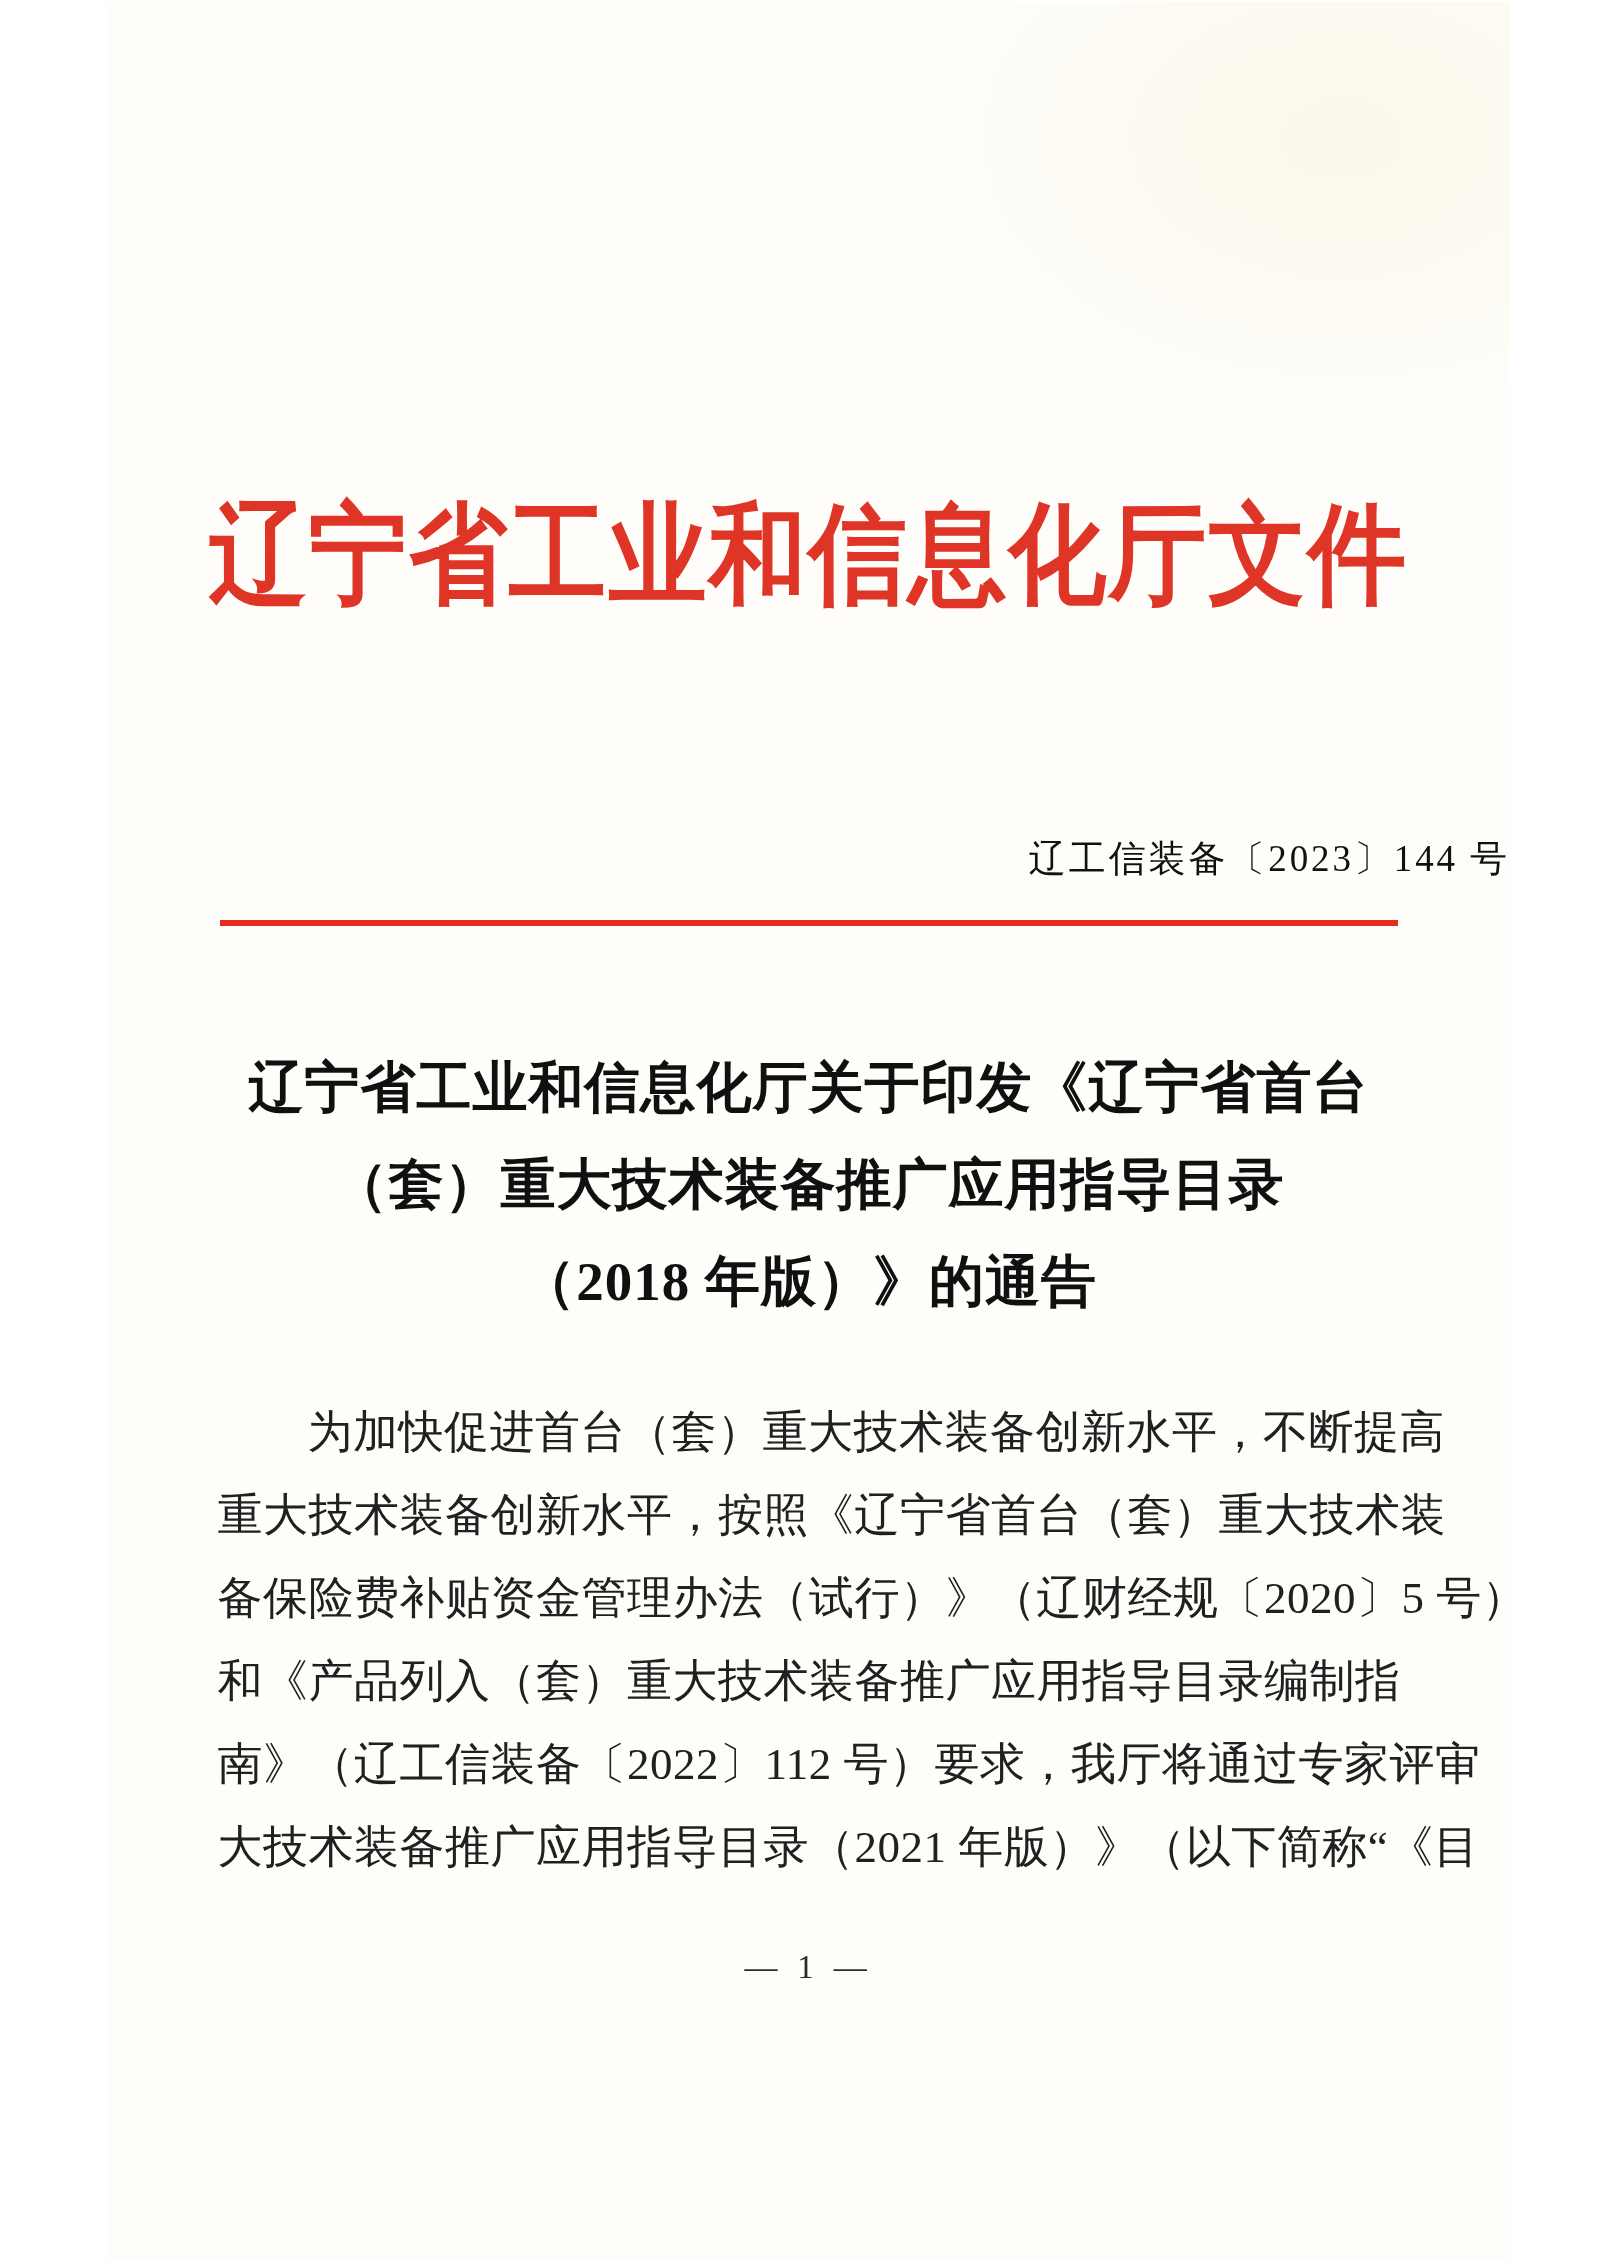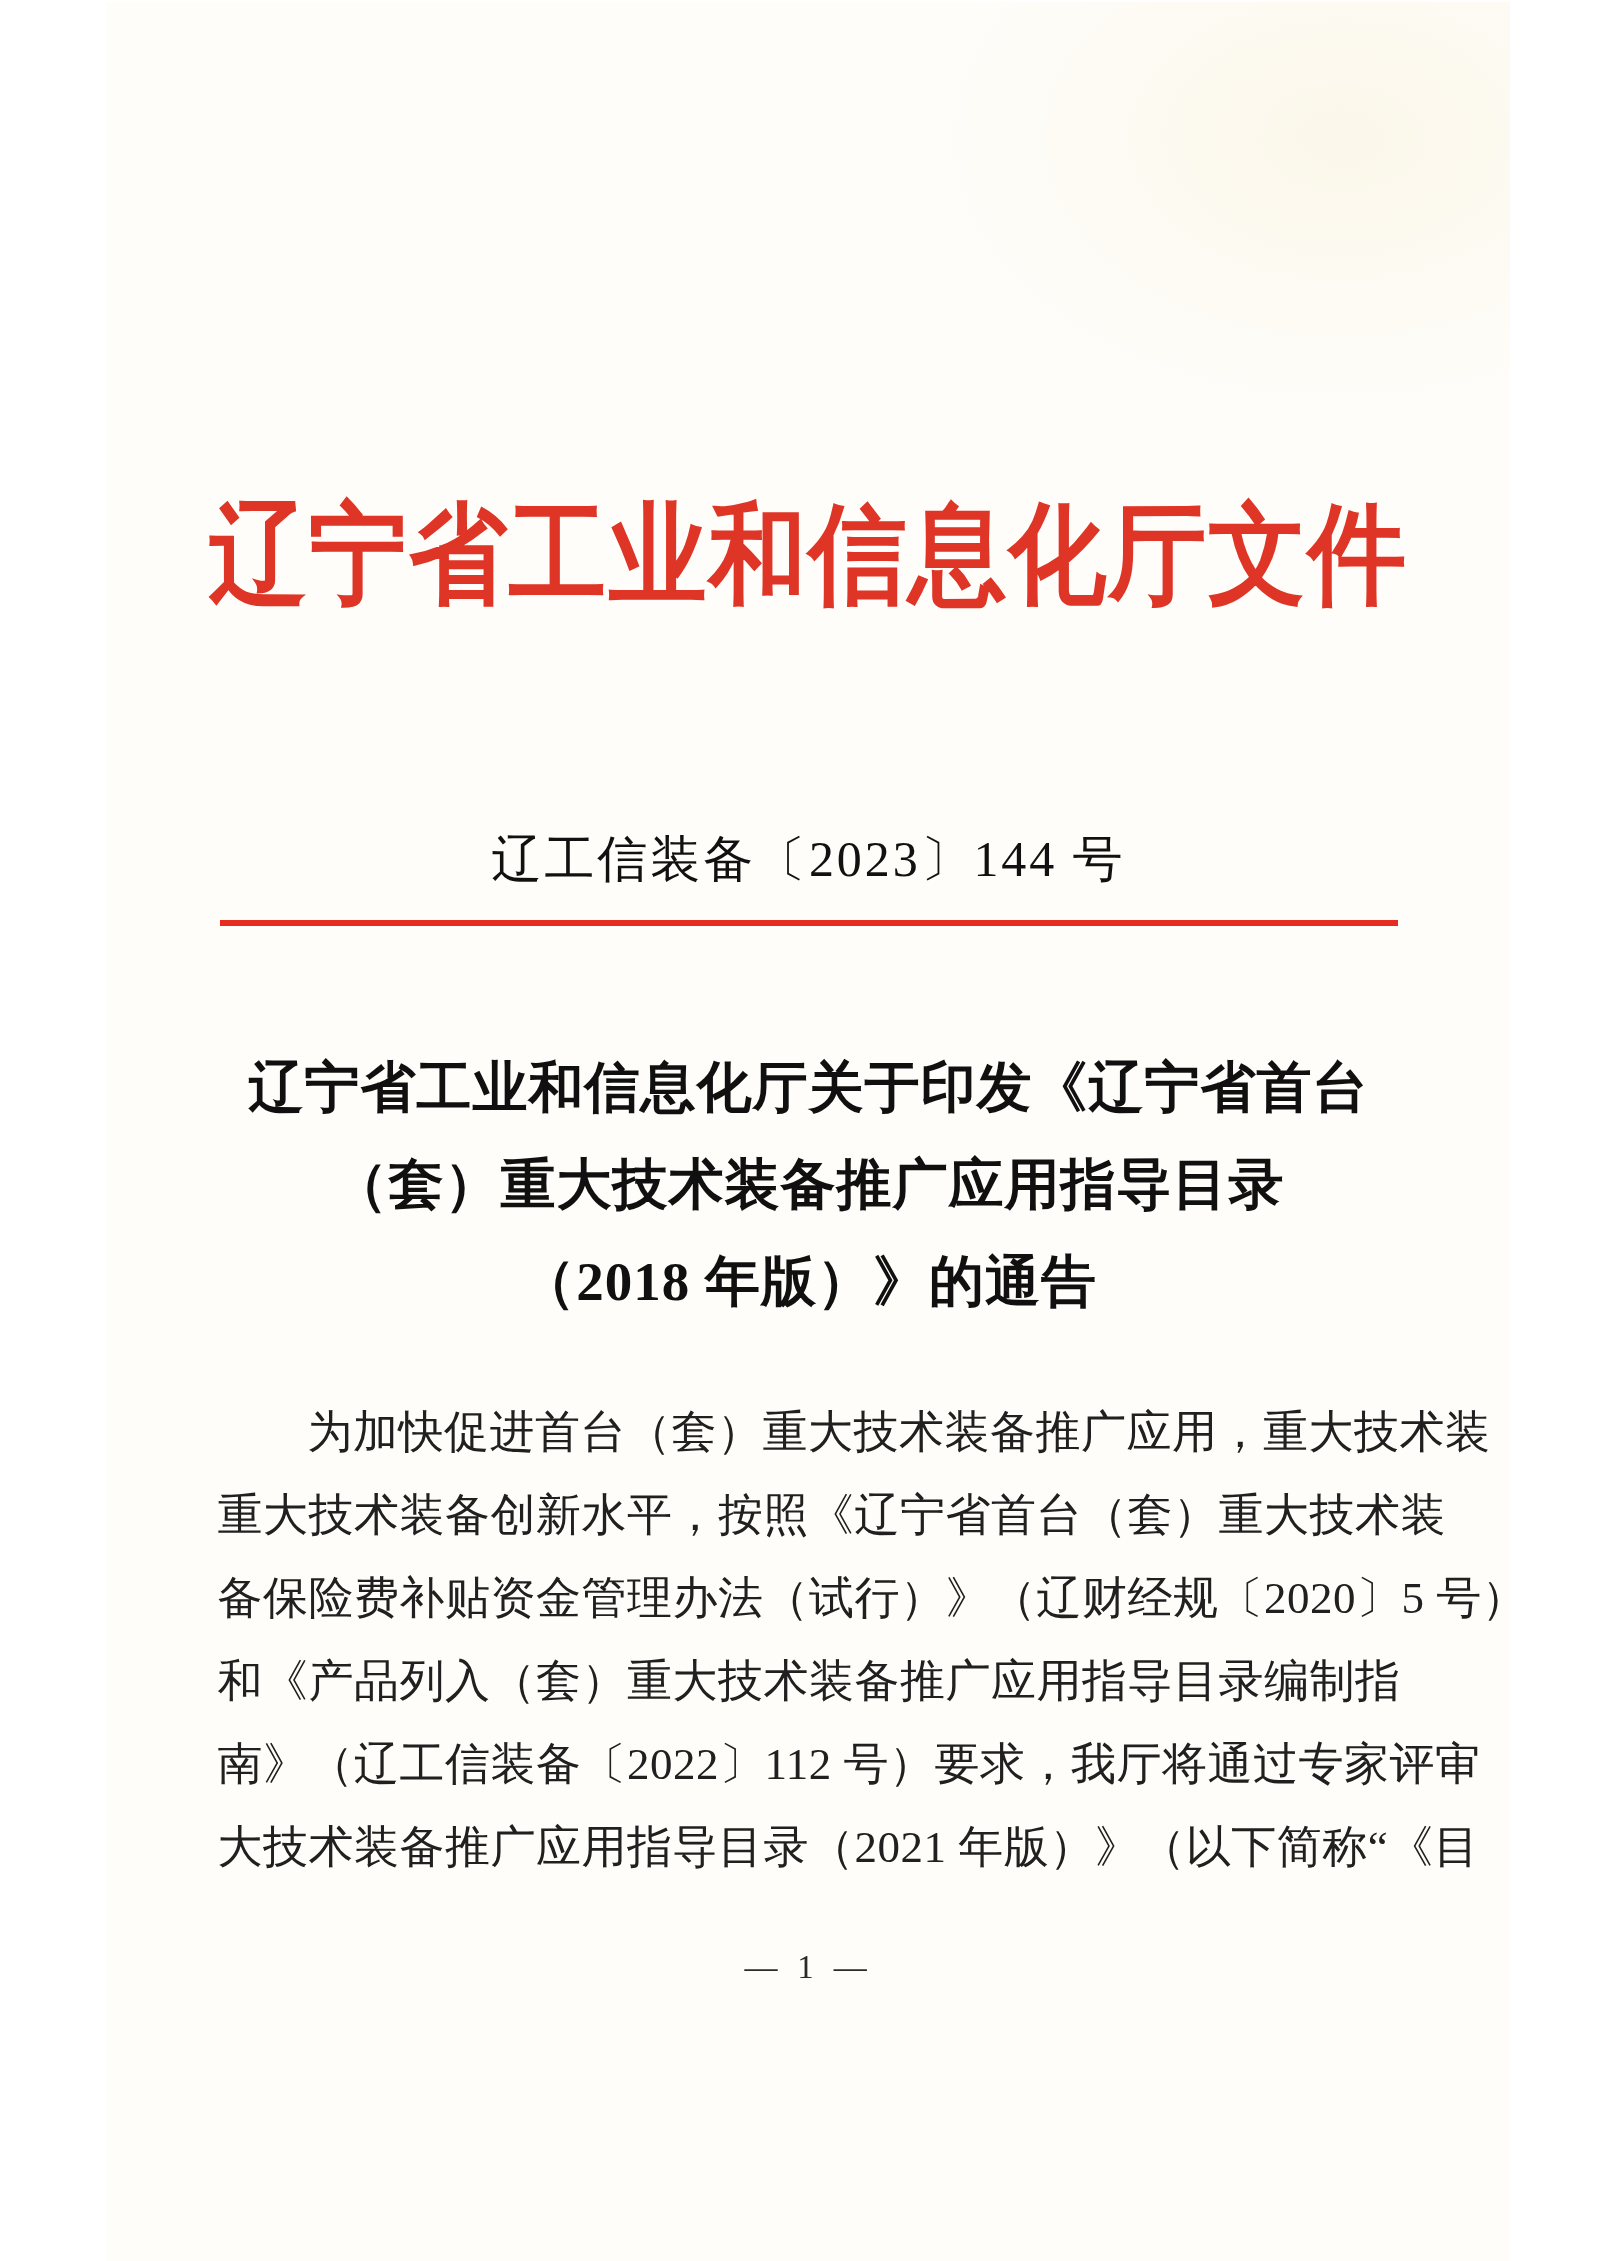--- a/index.html
+++ b/index.html
@@ -31,22 +31,22 @@
     line-height:1.15;
     font-weight:900;
     letter-spacing:1.9px;
     color:var(--red);
     transform:scaleY(1.12);
     transform-origin:center top;
     white-space:nowrap;
   }
   .doc-number{
     margin-top:229px;
-    text-align:center;
-    font-size:50px;
+    text-align:right;
+    font-size:37px;
     line-height:50px;
     color:#111;
     letter-spacing:2.9px;
   }
   .red-rule{
     width:1178px;
     height:6.8px;
     margin:36px auto 0;
     background:var(--rule-red);
   }
@@ -99,21 +99,21 @@
 
   <div class="red-rule"></div>
 
   <div class="doc-title">
     <div class="title-line">辽宁省工业和信息化厅关于印发《辽宁省首台</div>
     <div class="title-line">（套）重大技术装备推广应用指导目录</div>
     <div class="title-line">（2018 年版）》的通告</div>
   </div>
 
   <div class="doc-body">
-    <div class="body-line indent">为加快促进首台（套）重大技术装备推广应用，重大技术装</div>
+    <div class="body-line indent">为加快促进首台（套）重大技术装备创新水平，不断提高</div>
     <div class="body-line">重大技术装备创新水平，按照《辽宁省首台（套）重大技术装</div>
     <div class="body-line">备保险费补贴资金管理办法（试行）》（辽财经规〔2020〕5 号）</div>
     <div class="body-line">和《产品列入（套）重大技术装备推广应用指导目录编制指</div>
     <div class="body-line">南》（辽工信装备〔2022〕112 号）要求，我厅将通过专家评审</div>
     <div class="body-line">大技术装备推广应用指导目录（2021 年版）》（以下简称“《目</div>
   </div>
 
   <div class="page-footer">
     <span>— 1 —</span>
   </div>

